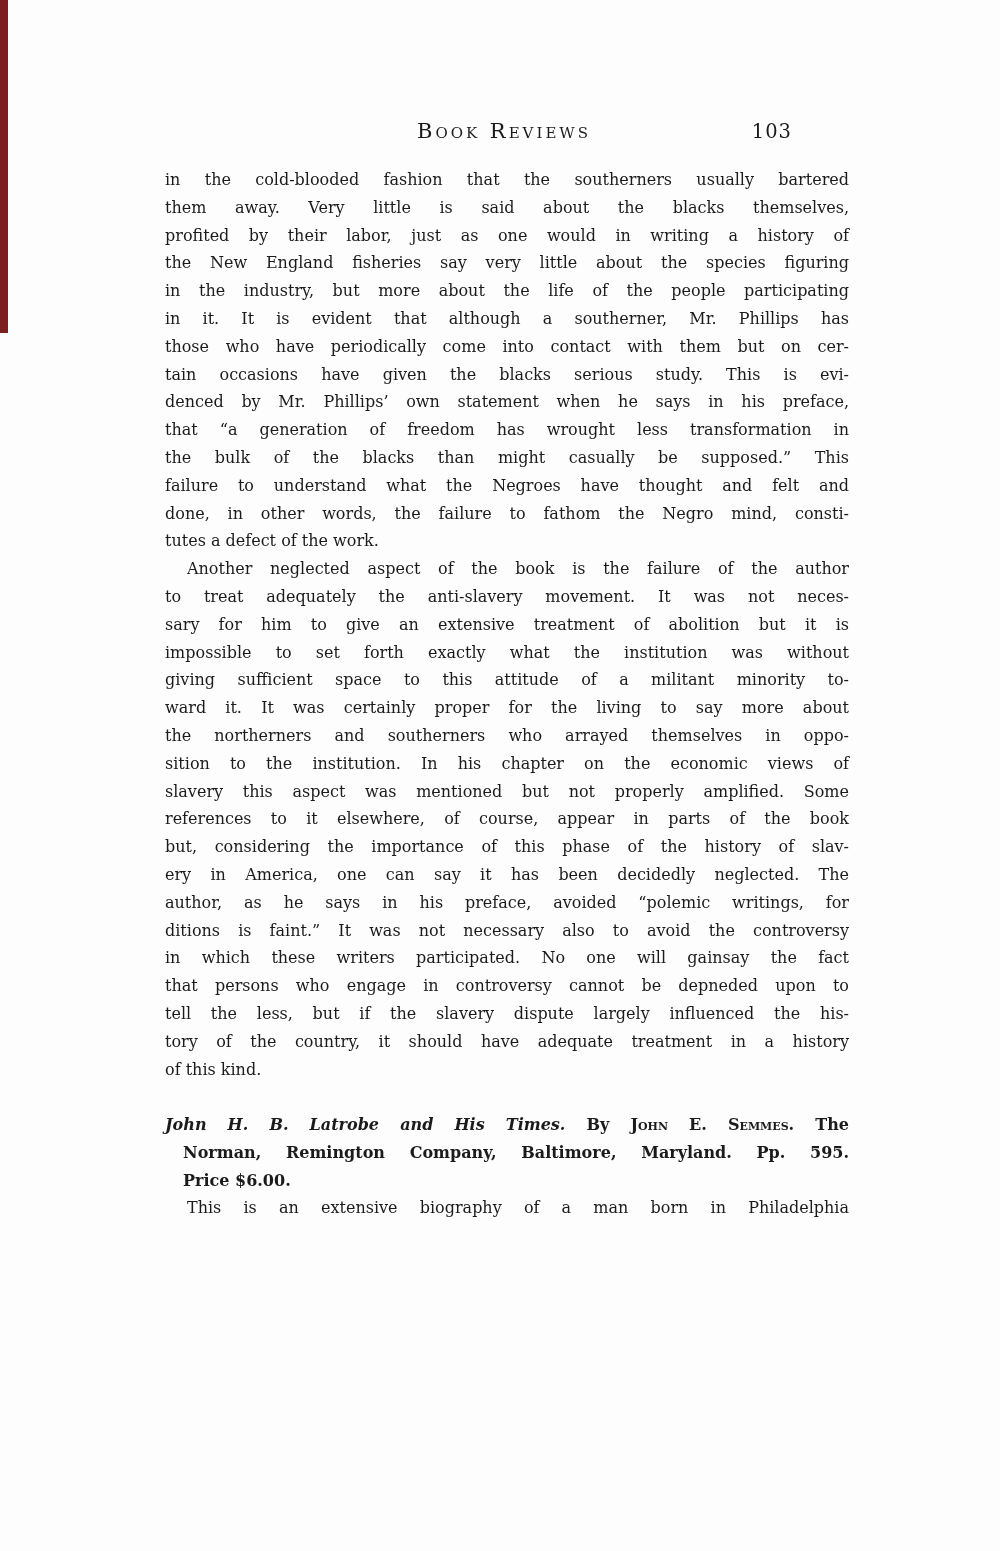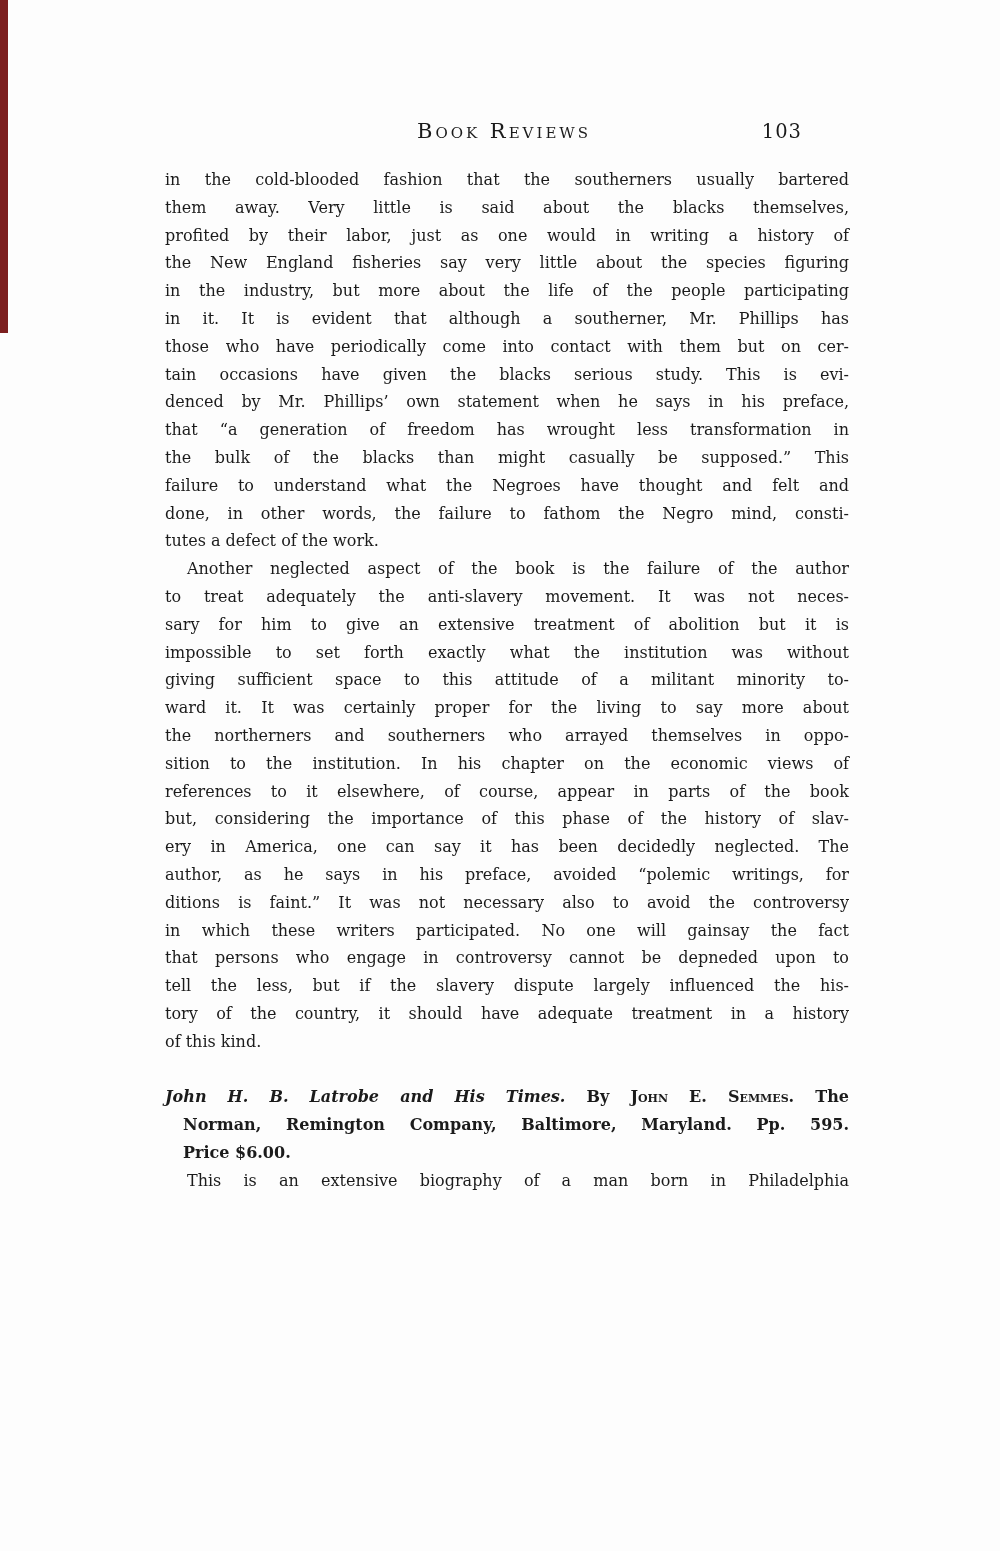--- a/index.html
+++ b/index.html
@@ -35,21 +35,21 @@
     text-align: center;
   }
   .head-title {
     font-variant: small-caps;
     font-size: 21px;
     letter-spacing: 3px;
   }
   .page-number {
     position: absolute;
     top: 120px;
-    right: 198px;
+    right: 208px;
     font-size: 19.5px;
     letter-spacing: 1px;
   }
   .text-block {
     position: absolute;
     left: 165px;
     top: 166px;
     width: 684px;
     font-size: 16px;
     line-height: 27.8px;
@@ -98,20 +98,21 @@
       </section>
     <section class="paragraph">
         <div class="line first-indent">Another neglected aspect of the book is the failure of the author</div>
         <div class="line">to treat adequately the anti-slavery movement.  It was not neces-</div>
         <div class="line">sary for him to give an extensive treatment of abolition but it is</div>
         <div class="line">impossible to set forth exactly what the institution was without</div>
         <div class="line">giving sufficient space to this attitude of a militant minority to-</div>
         <div class="line">ward it.  It was certainly proper for the living to say more about</div>
         <div class="line">the northerners and southerners who arrayed themselves in oppo-</div>
         <div class="line">sition to the institution.  In his chapter on the economic views of</div>
+        <div class="line">slavery this aspect was mentioned but not properly amplified.  Some</div>
         <div class="line">references to it elsewhere, of course, appear in parts of the book</div>
         <div class="line">but, considering the importance of this phase of the history of slav-</div>
         <div class="line">ery in America, one can say it has been decidedly neglected.  The</div>
         <div class="line">author, as he says in his preface, avoided “polemic writings, for</div>
         <div class="line">ditions is faint.”  It was not necessary also to avoid the controversy</div>
         <div class="line">in which these writers participated.  No one will gainsay the fact</div>
         <div class="line">that persons who engage in controversy cannot be depneded upon to</div>
         <div class="line">tell the less, but if the slavery dispute largely influenced the his-</div>
         <div class="line">tory of the country, it should have adequate treatment in a history</div>
         <div class="line para-end">of this kind.</div>

